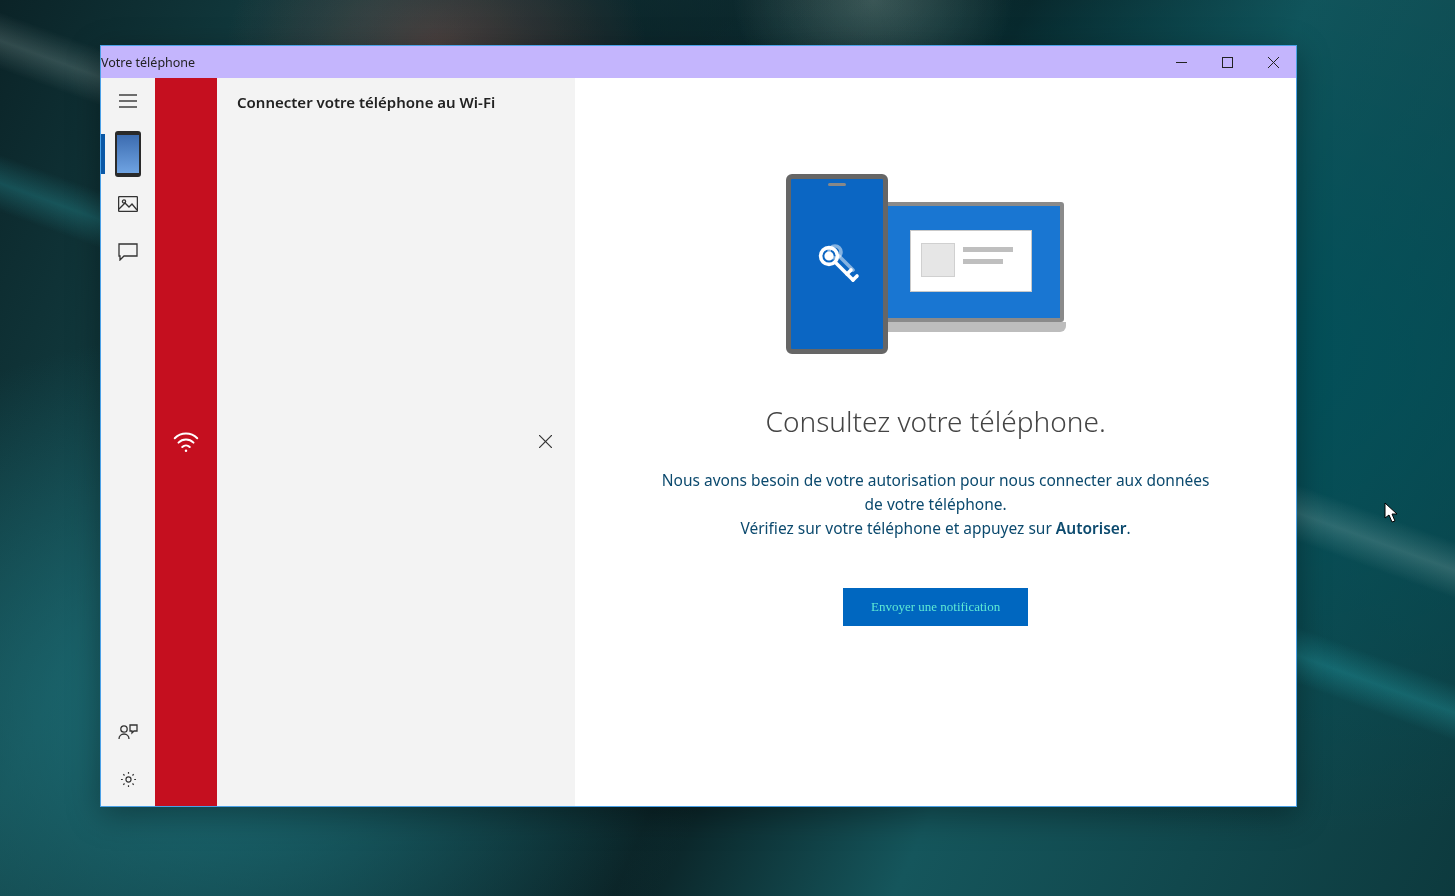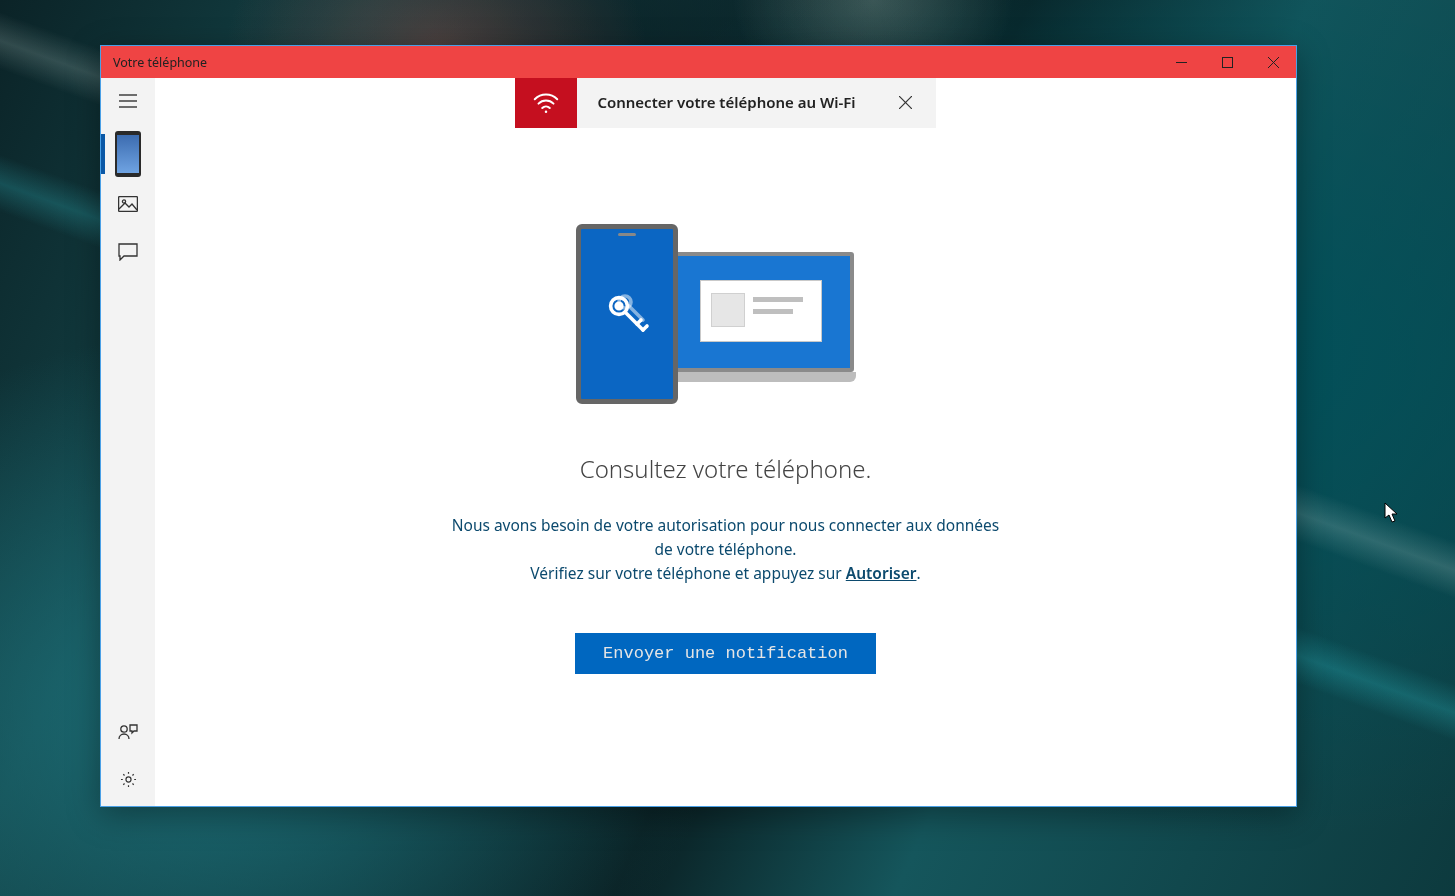--- a/index.html
+++ b/index.html
@@ -26,21 +26,21 @@
   }
 
   
   .window{
     position:absolute;left:100px;top:45px;width:1195px;height:760px;
     background:#fff;border:1px solid #4aa0e6;box-shadow:0 8px 30px rgba(0,0,0,.35);
     display:flex;flex-direction:column;
   }
   .titlebar{
     height:32px;display:flex;align-items:center;justify-content:space-between;
-    padding-left:12px;font-size:12.5px;color:#222;background:#ef4444;
+    font-size:12.5px;color:#222;background:#c4b5fd;
   }
   .title-controls{display:flex;height:100%;}
   .title-btn{width:46px;display:flex;align-items:center;justify-content:center;color:#222;}
   .title-btn svg{stroke:currentColor;}
 
   .client{flex:1;display:flex;min-height:0;}
   .sidebar{
     width:54px;background:#f3f3f3;border:none;
     display:flex;flex-direction:column;align-items:center;gap:0;
   }
@@ -51,21 +51,21 @@
   .side-item.selected::before{
     content:"";position:absolute;left:0;top:8px;bottom:8px;width:4px;background:#0a58a6;
   }
   .side-spacer{flex:1;}
   .phone-thumb{
     width:22px;height:38px;border-radius:3px;
     background:linear-gradient(#3c6cb0,#6fa3e2);
     border:2px solid #2a2a2a;border-top-width:4px;border-bottom-width:4px;
   }
 
-  .content{flex:1;display:flex;flex-direction:column;min-width:0;align-items:center;}
+  .content{flex:1;display:flex;min-width:0;}
 
   .banner{
     display:flex;align-items:stretch;background:#f3f3f3;color:#222;
   }
   .banner-icon{
     width:62px;background:#c50f1f;display:flex;align-items:center;justify-content:center;color:#fff;
   }
   .banner-text{flex:1;padding:14px 20px 14px 20px;font-size:15px;line-height:1.45;}
   .banner-title{font-weight:600;font-size:15px;}
   .banner-body{color:#333;}
@@ -93,27 +93,27 @@
   .laptop-base{
     position:absolute;left:0;bottom:0;width:200px;height:10px;background:#bdbdbd;border-radius:0 0 6px 6px;
   }
   .phone-ill{
     position:absolute;left:0;top:0;width:92px;height:170px;border:5px solid #666;border-radius:6px;
     background:#0b66c3;display:flex;align-items:center;justify-content:center;
   }
   .phone-ill::before{content:"";position:absolute;top:4px;left:50%;width:18px;height:3px;background:#888;border-radius:2px;transform:translateX(-50%);}
   .phone-ill svg{color:#fff;}
 
-  .headline{font-size:24px;font-weight:300;color:#444;margin-bottom:28px;}
+  .headline{font-size:28px;font-weight:300;color:#444;margin-bottom:28px;}
   .subtext{font-size:15.5px;line-height:1.55;color:#0c4a6e;max-width:560px;}
-  .subtext strong{font-weight:600;text-decoration:underline;}
+  .subtext strong{font-weight:600;}
 
   .primary-btn{
-    margin-top:48px;padding:11px 28px;background:#0067c0;color:#e5e5e5;border:none;
-    font-size:17px;font-family:Liberation Mono, monospace;
+    margin-top:48px;padding:11px 28px;background:#0067c0;color:#5eead4;border:none;
+    font-size:13px;font-family:Liberation Serif, serif;
   }
 
   
   .cursor{
     position:absolute;left:1384px;top:502px;pointer-events:none;z-index:10;
   }
 </style>
 </head>
 <body>
 

